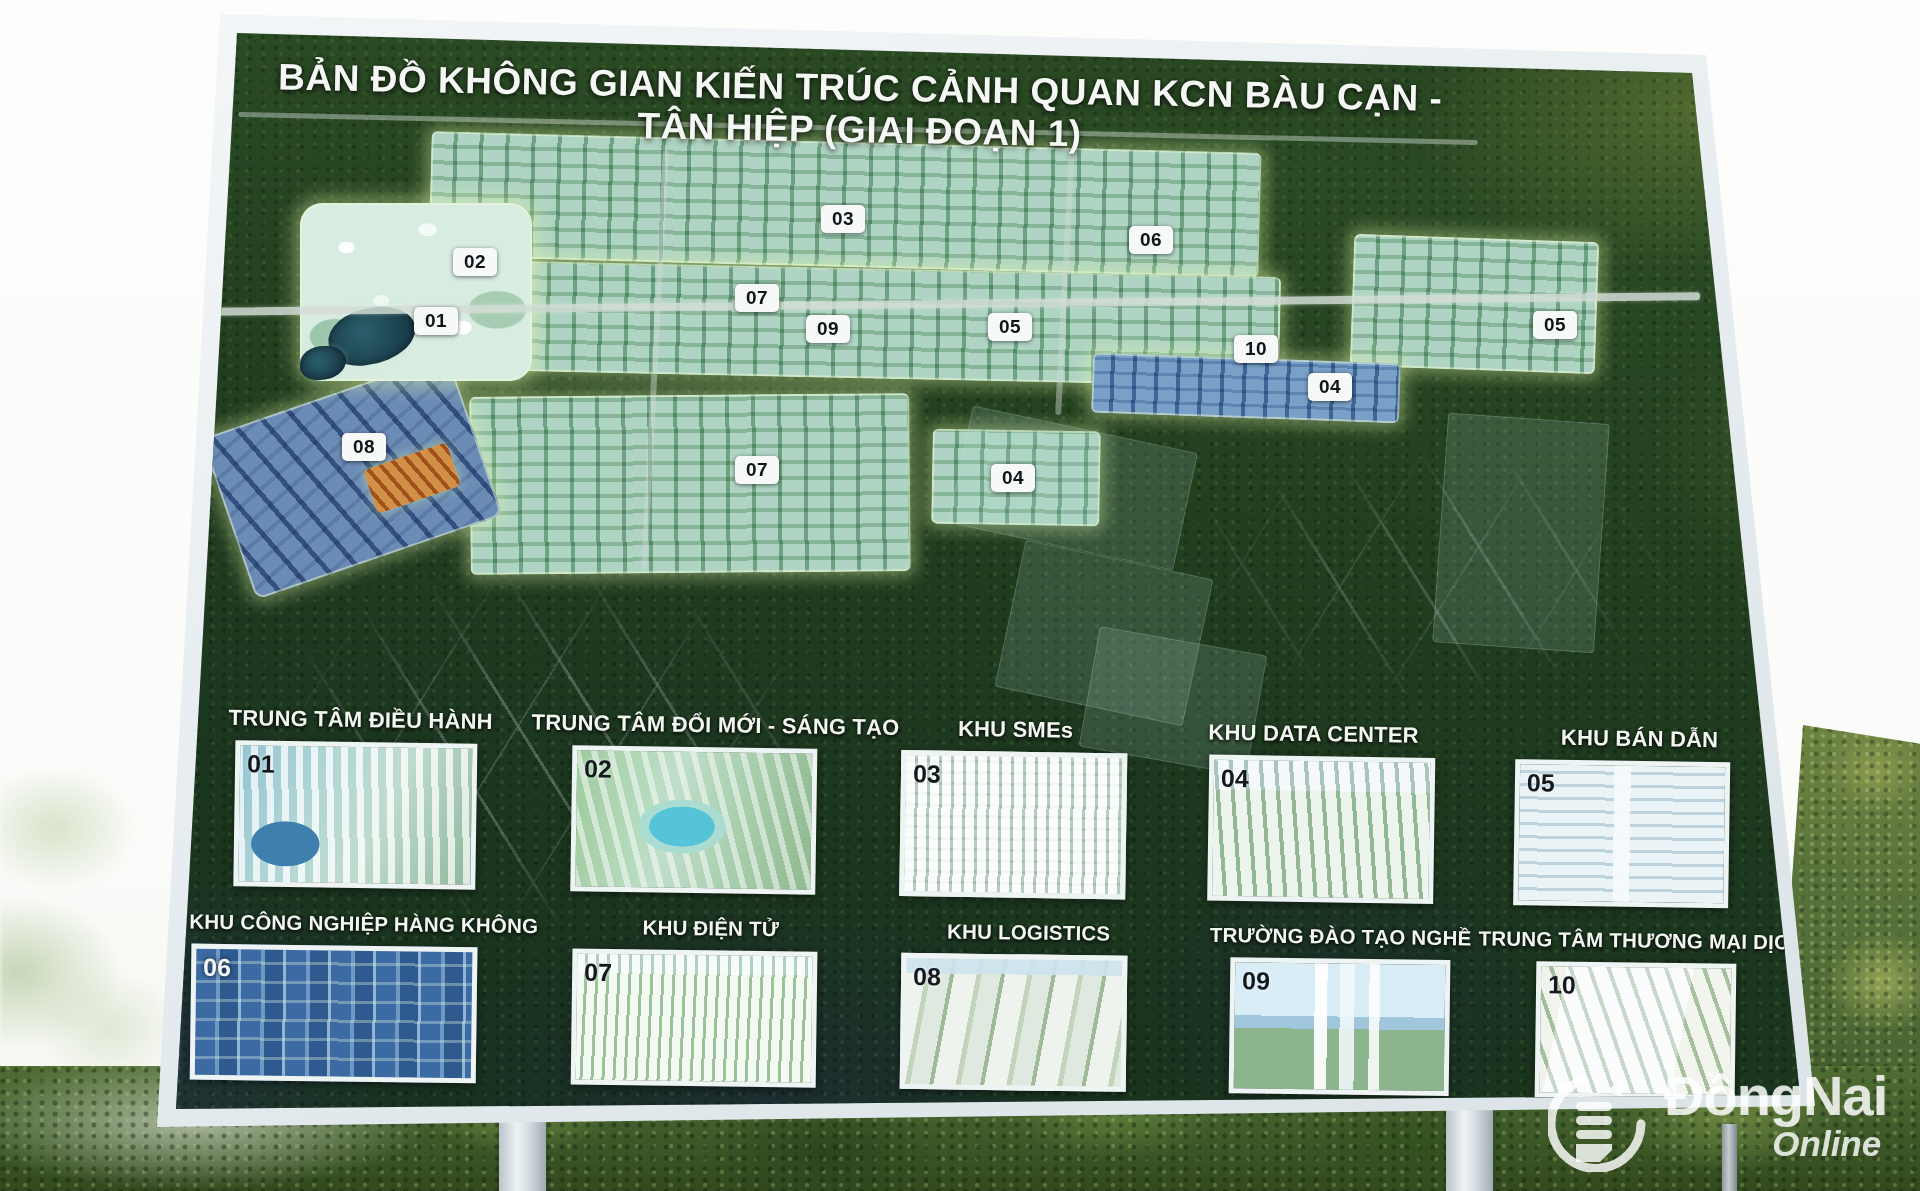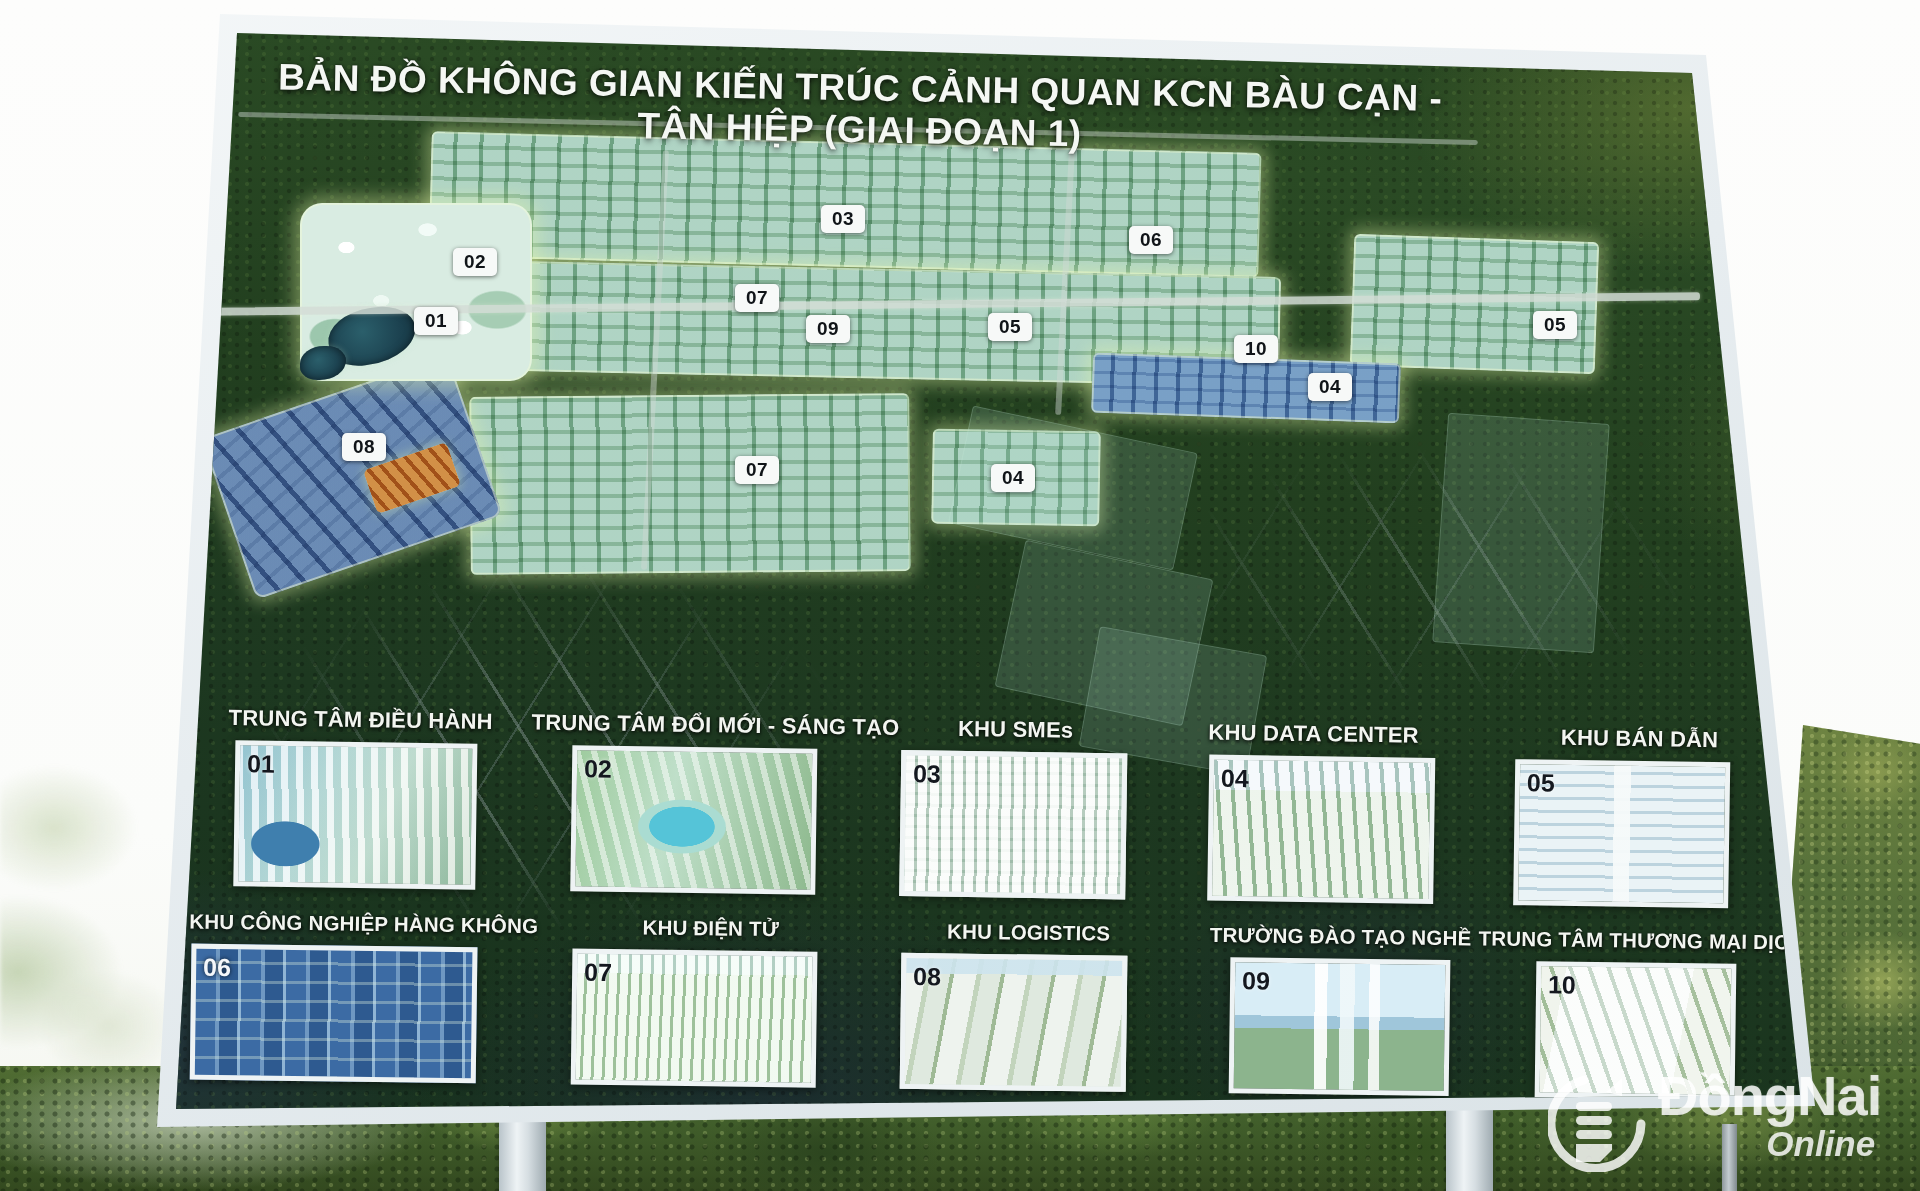--- a/index.html
+++ b/index.html
@@ -179,21 +179,21 @@
     linear-gradient(90deg, transparent 0 38%, rgba(255,255,255,.92) 38% 44%, transparent 44% 50%, rgba(240,248,250,.9) 50% 57%, transparent 57% 64%, rgba(255,255,255,.85) 64% 69%, transparent 69%),
     linear-gradient(180deg,#d8edf6 0 42%,#9fc6da 42% 52%,#8cb48d 52%);}
   .t10{background:
     repeating-linear-gradient(70deg, rgba(255,255,255,.85) 0 14px, rgba(170,195,175,.5) 14px 18px),
     linear-gradient(100deg,#9ab884 0 12%,#e6efe8 12% 72%,#a3bd8c 72%);}
 
   
   .watermark{left:1548px;top:1068px;width:365px;height:120px;
     color:rgba(255,255,255,.82);z-index:20;display:flex;align-items:flex-start;}
   .wm-icon{width:100px;height:100px;flex:0 0 auto;margin-top:4px;}
-  .wm-text{margin-left:10px;line-height:1;}
+  .wm-text{margin-left:16px;line-height:1;}
   .wm-brand{font-size:56px;font-weight:bold;letter-spacing:-1px;
     text-shadow:0 0 2px rgba(255,255,255,.15);}
   .wm-suffix{font-size:35px;font-weight:bold;font-style:italic;
     text-align:right;margin-top:2px;padding-right:6px;}
 </style>
 </head>
 <body>
 
 <div class="abs sky"></div>
 <div class="abs foliage-left"></div>

